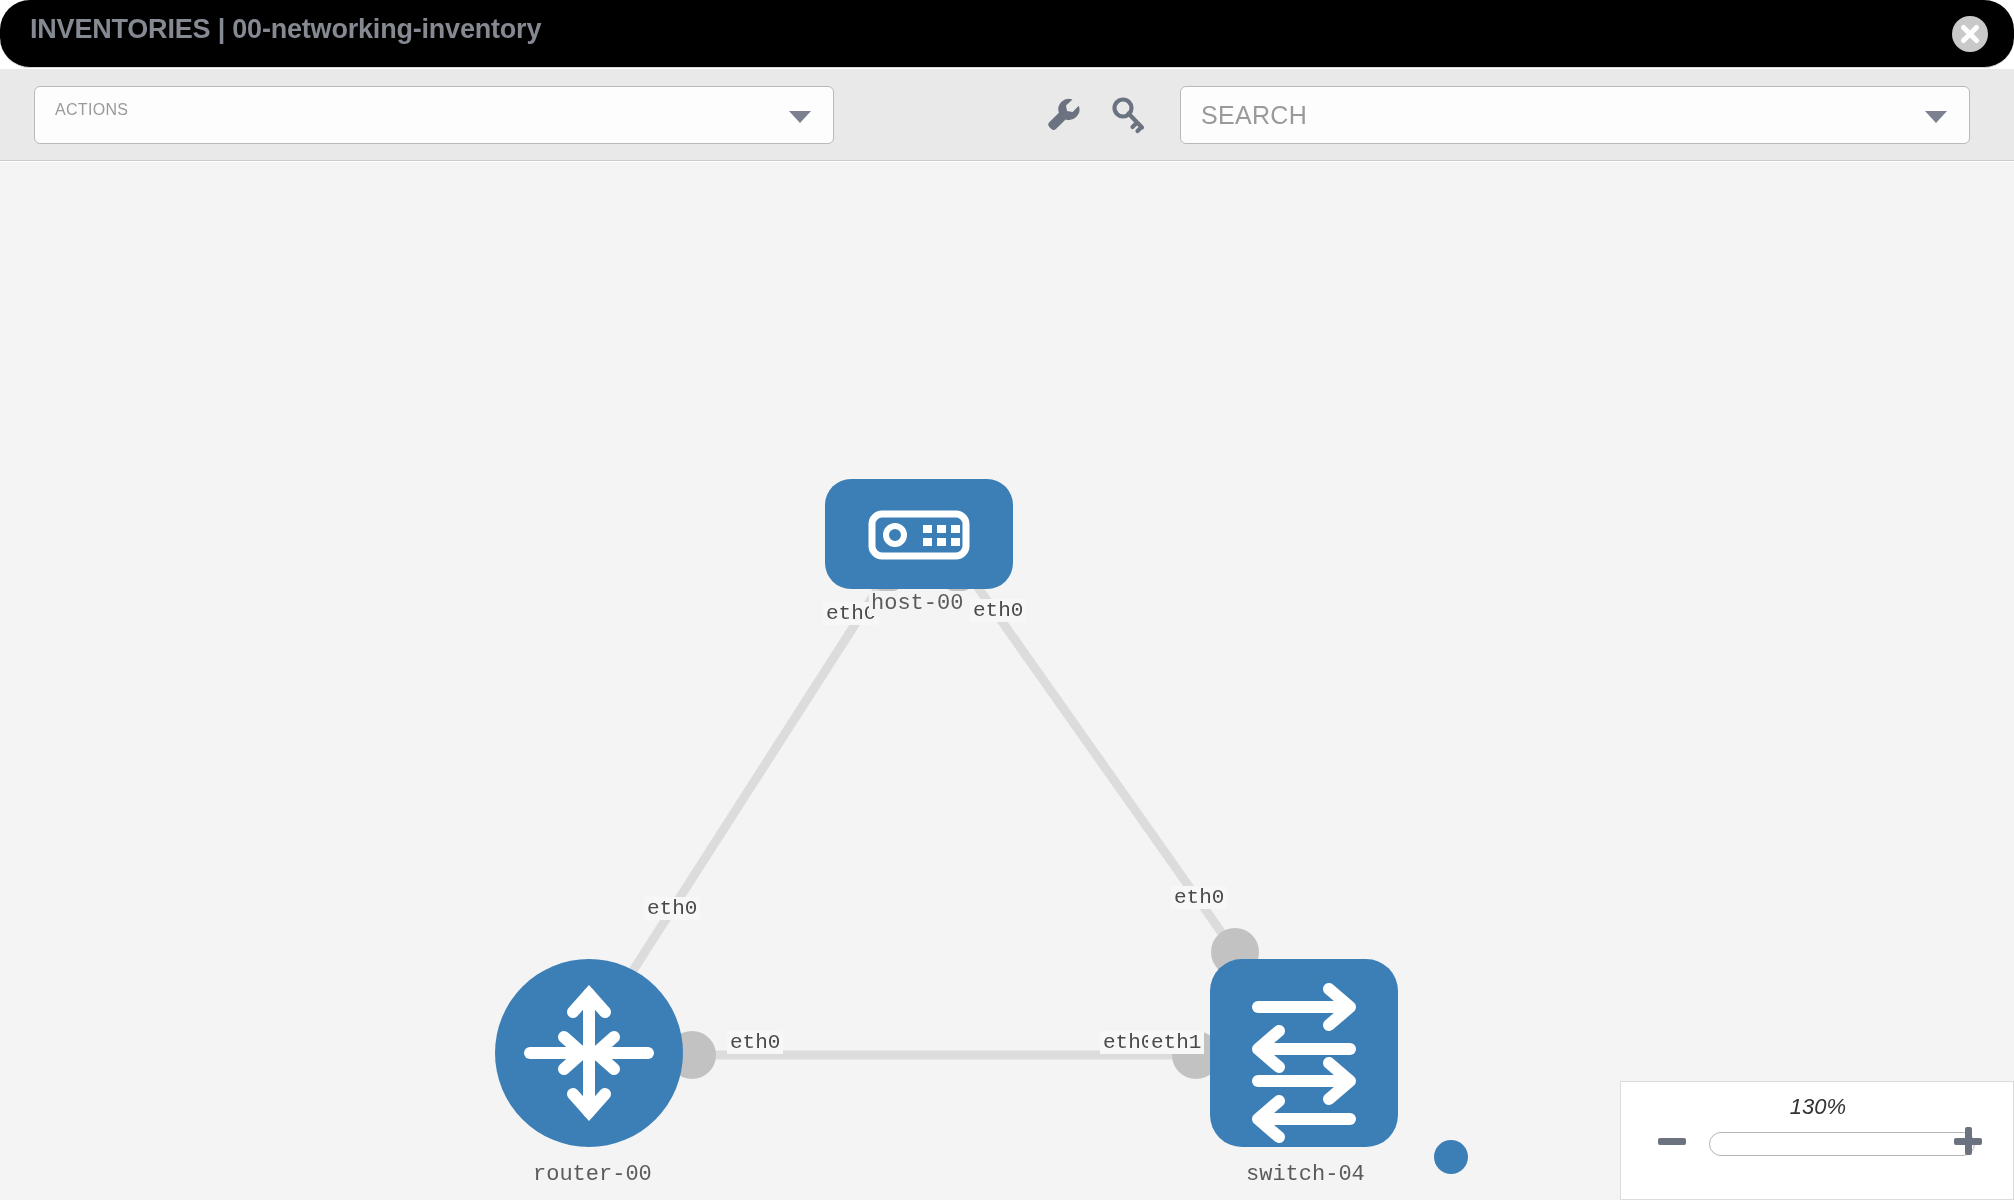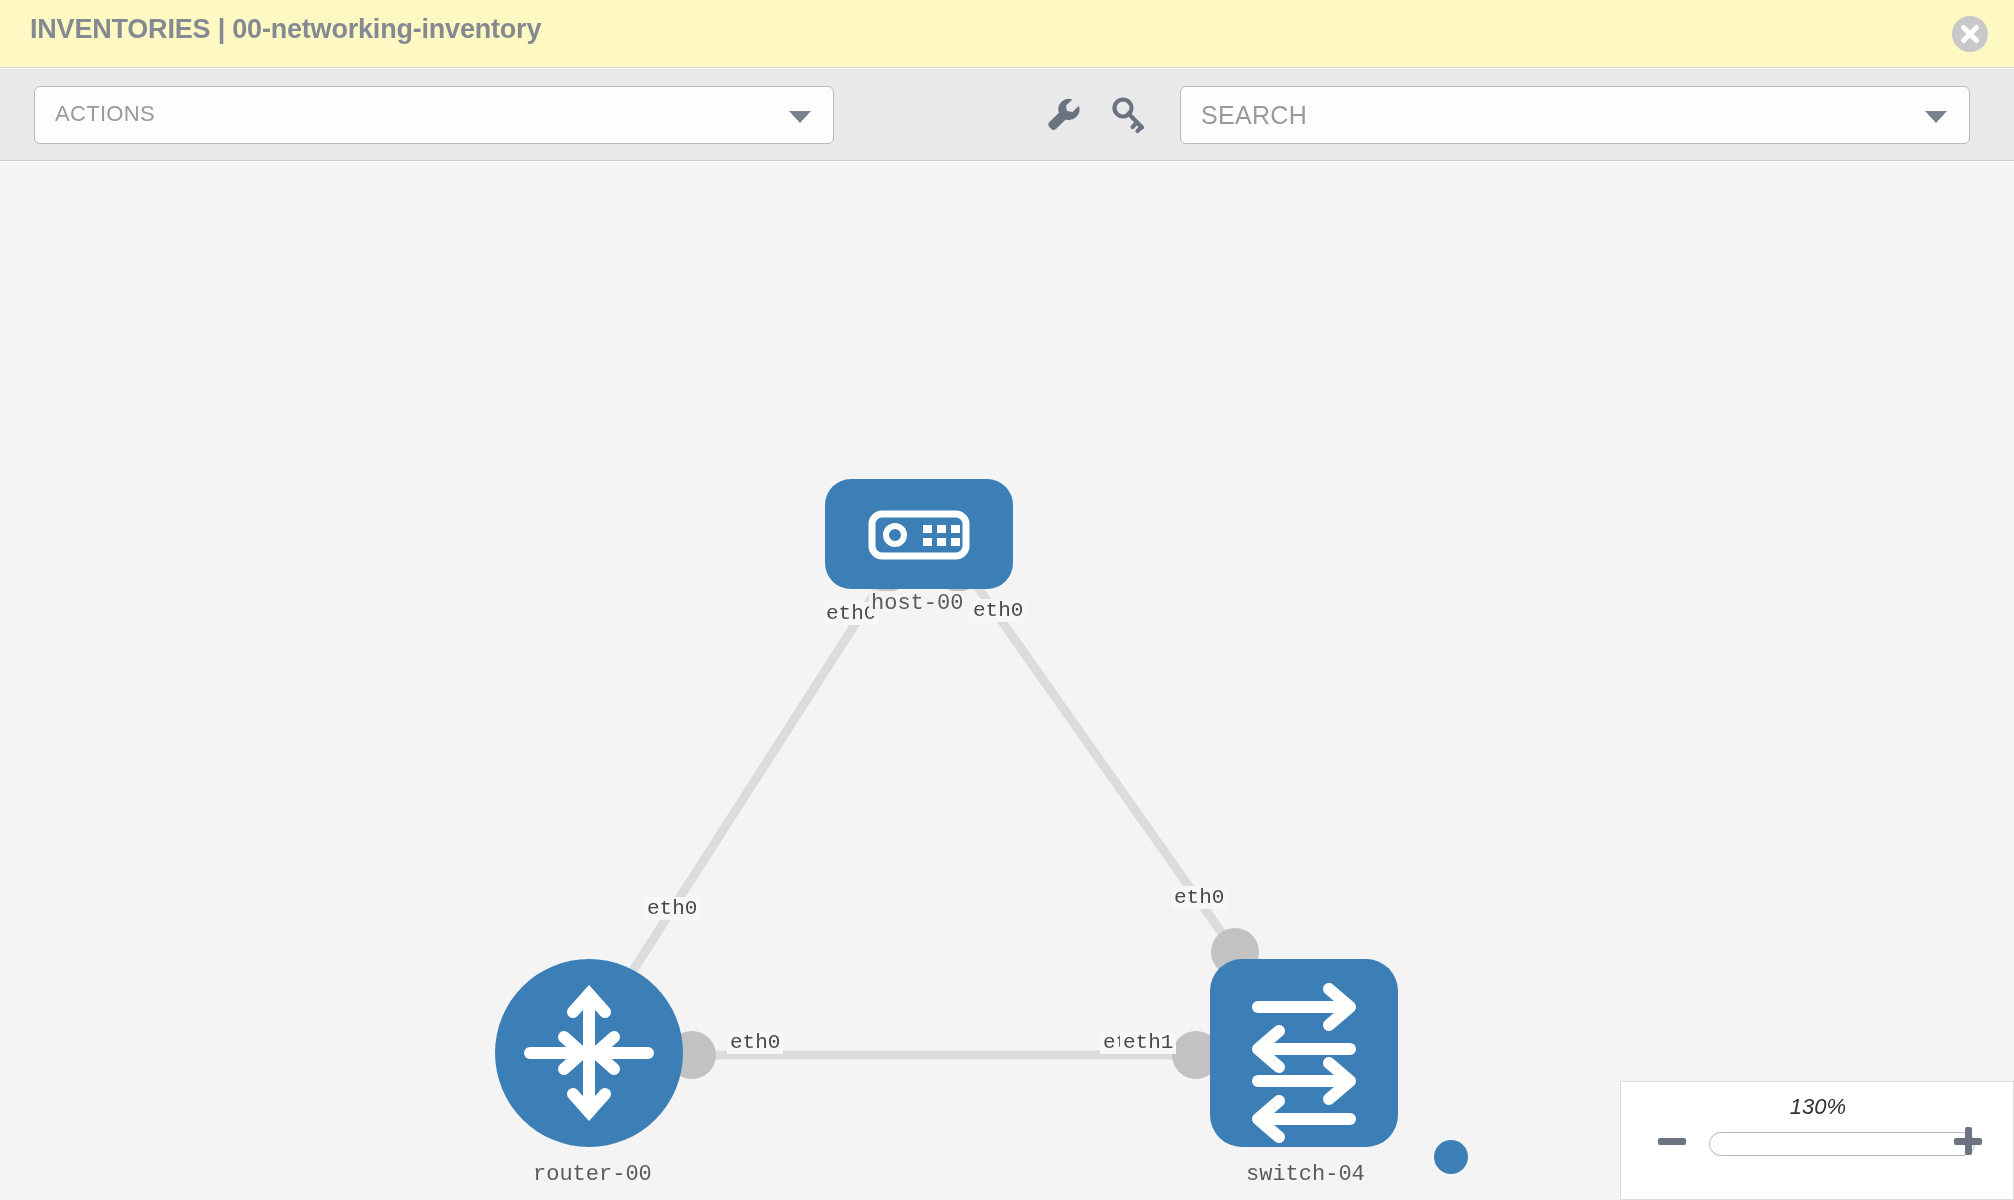--- a/index.html
+++ b/index.html
@@ -18,22 +18,23 @@
     height: 1200px;
     background: #ffffff;
   }
 
   
   .header {
     position: absolute;
     left: 0; top: 0;
     width: 2014px;
     height: 68px;
-    background: #fef9c3;
+    background: #000000;
     border-bottom: 1px solid #d7d7d7;
+    border-radius: 30px;
   }
 
   .page-title {
     position: absolute;
     left: 30px;
     top: 14px;
     font-size: 27px;
     font-weight: bold;
     letter-spacing: -0.2px;
     color: #848992;
@@ -70,21 +71,21 @@
     width: 800px;
     height: 58px;
     background: #fdfdfd;
     border: 1px solid #b9b9b9;
     border-radius: 6px;
   }
   .actions-select .sel-label {
     position: absolute;
     left: 20px;
     top: 14px;
-    font-size: 22px;
+    font-size: 16px;
     color: #9a9a9a;
     letter-spacing: 0.3px;
   }
   .caret {
     position: absolute;
     right: 22px;
     top: 24px;
     width: 0; height: 0;
     border-left: 11px solid transparent;
     border-right: 11px solid transparent;
@@ -305,21 +306,21 @@
         </g>
       </g>
     </svg>
 
     <span class="iface-label" style="left:823px; top:440px;">eth0</span>
     <span class="iface-label" style="left:970px; top:437px;">eth0</span>
     <span class="iface-label" style="left:644px; top:735px;">eth0</span>
     <span class="iface-label" style="left:1171px; top:724px;">eth0</span>
     <span class="iface-label" style="left:727px; top:869px;">eth0</span>
     <span class="iface-label" style="left:1100px; top:869px;">eth0</span>
-    <span class="iface-label" style="left:1120px; top:869px;">eth1</span>
+    <span class="iface-label" style="left:1148px; top:869px;">eth1</span>
 
     <span class="node-label" style="left:869px; top:429px;">host-00</span>
     <span class="node-label" style="left:531px; top:1000px;">router-00</span>
     <span class="node-label" style="left:1244px; top:1000px;">switch-04</span>
   </div>
 
   <div class="zoom-panel">
     <div class="zoom-level">130%</div>
 
     <div class="zoom-minus">

